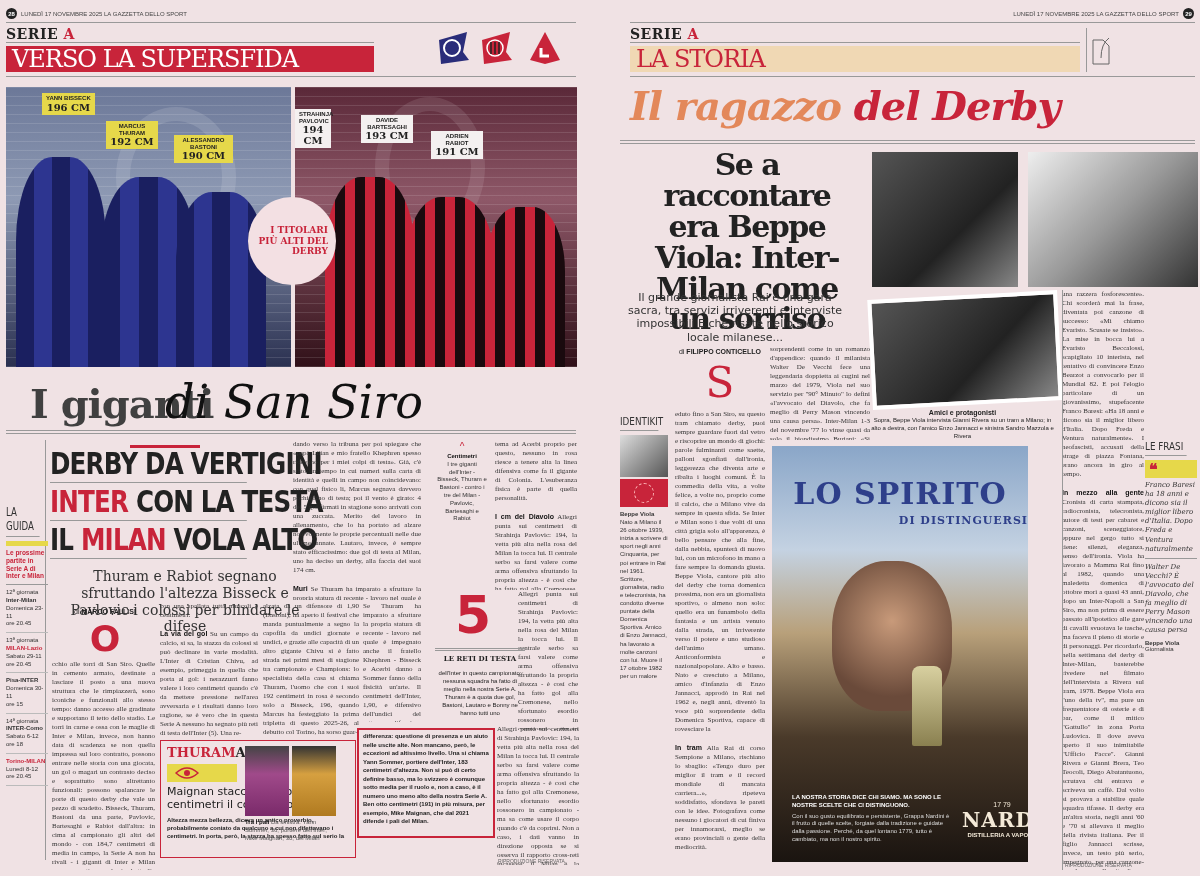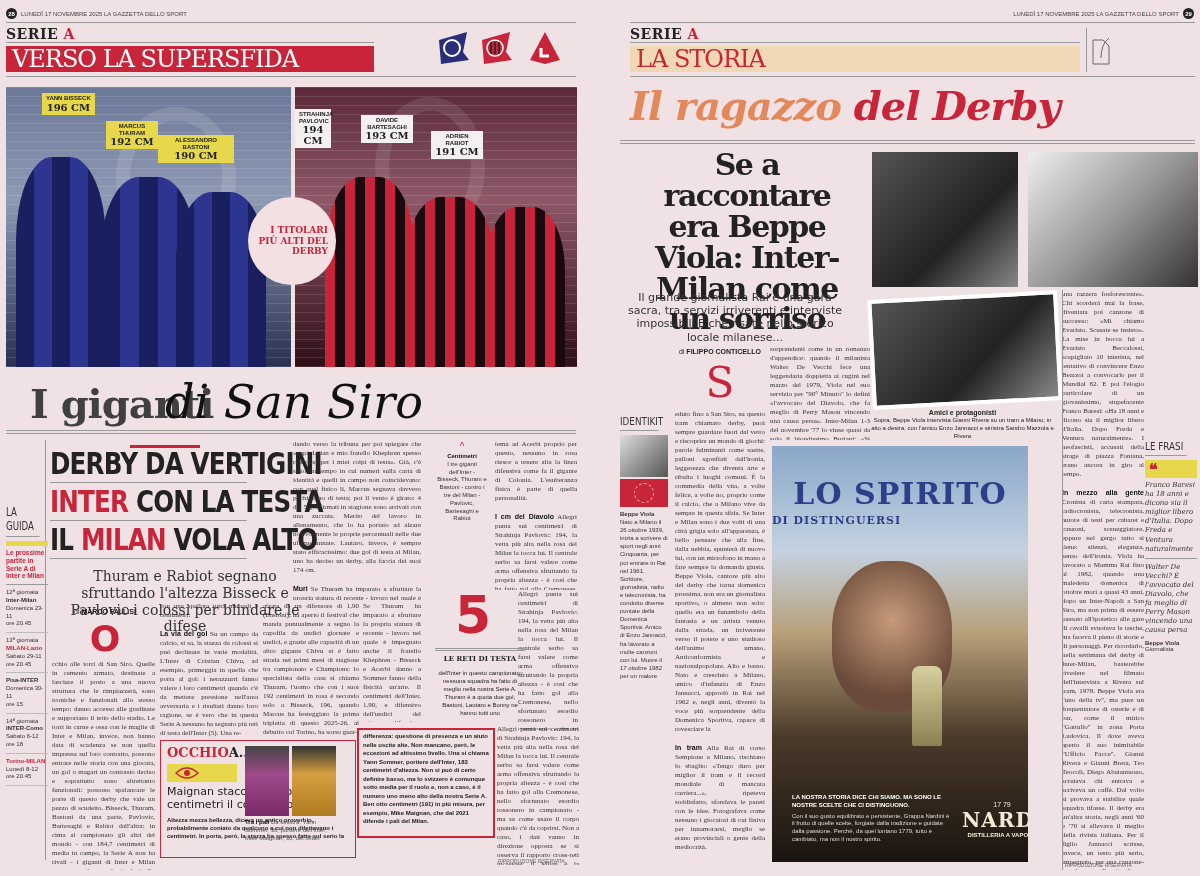--- a/index.html
+++ b/index.html
@@ -59,21 +59,21 @@
 .ragazzo{position:absolute;left:30px;top:82px;font:italic 900 40px "DejaVu Serif",serif;letter-spacing:-1px;white-space:nowrap}
 .ragazzo .o{color:#e3885a}
 .ragazzo .r{color:#c8243a}
 .rhead{position:absolute;left:42px;top:150px;width:210px;font:bold 30px "DejaVu Serif",serif;line-height:1.03;text-align:center;letter-spacing:-1.5px}
 .rsub{position:absolute;left:20px;top:291px;width:230px;text-align:center;font:11px "DejaVu Sans",sans-serif;line-height:1.2;color:#333}
 .bw{position:absolute;background:linear-gradient(135deg,#555,#222 60%,#888)}
 .caption{position:absolute;left:270px;top:408px;width:185px;text-align:center;font:6px "Liberation Sans",sans-serif;line-height:1.3}
 .caption b{display:block;font-size:7px}
 .ad{position:absolute;left:172px;top:446px;width:256px;height:416px;background:linear-gradient(180deg,#8aa6c8 0%,#c4d2e2 25%,#b8a07a 45%,#4a3a2a 70%,#1a1410 100%);overflow:hidden}
 .ad .lo{position:absolute;top:30px;width:100%;text-align:center;font:bold 30px "DejaVu Serif",serif;color:#2e3f8a;letter-spacing:1px}
-.ad .di{position:absolute;top:68px;width:100%;text-align:left;font:bold 11px "DejaVu Serif",serif;color:#2e3f8a;letter-spacing:1px}
+.ad .di{position:absolute;top:68px;width:100%;text-align:right;font:bold 11px "DejaVu Serif",serif;color:#2e3f8a;letter-spacing:1px}
 .ad .face{position:absolute;left:60px;top:115px;width:120px;height:150px;border-radius:45% 45% 40% 40%;background:radial-gradient(circle at 50% 40%,#c89a7a,#6a4a3a 70%)}
 .ad .copy{position:absolute;left:20px;top:348px;width:160px;font:bold 6px "Liberation Sans",sans-serif;color:#fff;line-height:1.3}
 .ad .copy p{font-weight:normal;margin-top:3px;color:#ddd}
 .ad .brand{position:absolute;left:190px;top:355px;width:80px;text-align:center;color:#f4ead8}
 .ad .brand .n{font:bold 20px "DejaVu Serif",serif;letter-spacing:1px}
 .ad .brand .d{font:bold 6px "Liberation Sans",sans-serif}
 .ad .brand .y{font:7px "Liberation Sans",sans-serif}
 .identikit{position:absolute;left:20px;top:415px;width:48px;font:6px "Liberation Sans",sans-serif;line-height:1.35;color:#333}
 .identikit .t{font:11px "DejaVu Sans",sans-serif;border-bottom:1px solid #999;padding-bottom:2px;margin-bottom:4px;transform:scaleX(.8);transform-origin:left}
 .identikit .ph{height:42px;background:linear-gradient(135deg,#ddd,#555);margin-bottom:2px}
@@ -121,21 +121,21 @@
   </div>
 
   <div class="photo inter">
     <div class="hlines"></div>
     <div style="position:absolute;left:110px;top:20px;width:120px;height:140px;border:14px solid rgba(255,255,255,.12);border-radius:50%"></div>
     <div class="player" style="left:10px;width:90px;height:210px;background:linear-gradient(90deg,#1a1f60 0 20%,#2d3590 20% 40%,#1a1f60 40% 60%,#2d3590 60% 80%,#1a1f60 80%)"></div>
     <div class="player" style="left:95px;width:95px;height:190px;background:linear-gradient(90deg,#1a1f60 0 20%,#2d3590 20% 40%,#1a1f60 40% 60%,#2d3590 60% 80%,#1a1f60 80%)"></div>
     <div class="player" style="left:170px;width:90px;height:175px;background:linear-gradient(90deg,#1a1f60 0 20%,#2d3590 20% 40%,#1a1f60 40% 60%,#2d3590 60% 80%,#1a1f60 80%)"></div>
     <div class="label y" style="left:36px;top:6px"><span>YANN BISSECK</span><b>196 CM</b></div>
     <div class="label y" style="left:100px;top:34px;width:52px"><span>MARCUS THURAM</span><b>192 CM</b></div>
-    <div class="label y" style="left:152px;top:48px;width:76px"><span>ALESSANDRO BASTONI</span><b>190 CM</b></div>
+    <div class="label y" style="left:168px;top:48px;width:59px"><span>ALESSANDRO BASTONI</span><b>190 CM</b></div>
   </div>
   <div class="photo milan">
     <div class="hlines"></div>
     <div style="position:absolute;left:80px;top:10px;width:110px;height:140px;border:14px solid rgba(255,255,255,.1);border-radius:50%"></div>
     <div class="player" style="left:30px;width:90px;height:190px;background:repeating-linear-gradient(90deg,#c8243a 0 10px,#1a0a0e 10px 20px)"></div>
     <div class="player" style="left:110px;width:90px;height:170px;background:repeating-linear-gradient(90deg,#c8243a 0 10px,#1a0a0e 10px 20px)"></div>
     <div class="player" style="left:190px;width:80px;height:160px;background:repeating-linear-gradient(90deg,#c8243a 0 10px,#1a0a0e 10px 20px)"></div>
     <div class="label w" style="left:0;top:22px;width:36px;margin-left:0"><span>STRAHINJA PAVLOVIC</span><b>194 CM</b></div>
     <div class="label w" style="left:66px;top:28px;width:52px"><span>DAVIDE BARTESAGHI</span><b>193 CM</b></div>
     <div class="label w" style="left:136px;top:44px;width:52px"><span>ADRIEN RABIOT</span><b>191 CM</b></div>
@@ -182,21 +182,21 @@
   </div>
   <div class="col" style="left:495px;top:440px;width:82px;height:150px"><span>tema ad Acerbi proprio per questo, nessuno in rosa riesce a tenere alta la linea difensiva come fa il gigante di Colonia. L'esuberanza fisica è parte di quella personalità.</span><br><br><b>I cm del Diavolo</b> <span>Allegri punta sui centimetri di Strahinja Pavlovic: 194, la vetta più alta nella rosa del Milan la tocca lui. Il centrale serbo sa farsi valere come arma offensiva sfruttando la propria altezza - è così che ha fatto gol alla Cremonese, nello sfortunato esordio rossonero in campionato - ma sa come usare il corpo quando c'è da coprirsi. Non a caso, i dati vanno in direzione opposta se si osserva il rapporto cross-reti incassate: il Milan è la squadra che ha subìto più traversoni in campionato (247) ma i gol presi su colpi di testa sono appena 2 su 9. Pavlovic e compagni sanno come opporsi sui palloni alti. Nell'area avversaria, in ogni caso, anche Allegri ha il suo Thuram: Adrien Rabiot, colosso da 1,91, in carriera con i club ha bucato i portieri rivali 15 volte di testa su 57 totali, e in 6 occasioni lo ha fatto con Max a guidarlo dalla panchina. Rabiot è uno specialista nello sfruttare i calci piazzati, mentre Davide Bartesaghi, 1,93, i piazzati... li batte. Nonostante sappia come far valere la propria stazza, l'esterno sinistro del Milan è spesso il tiratore scelto da Allegri per i corner dalla destra. Domenica si giocherà il posto con Estupinan e potrebbe spuntarla lui: c'è da arginare lo strapotere fisico di Dumfries e da mandare a segno i compagni, e se tecnica e centimetri vanno a braccetto...</span></div>
   <div class="col" style="left:518px;top:590px;width:60px;height:140px">Allegri punta sui centimetri di Strahinja Pavlovic: 194, la vetta più alta nella rosa del Milan la tocca lui. Il centrale serbo sa farsi valere come arma offensiva sfruttando la propria altezza - è così che ha fatto gol alla Cremonese, nello sfortunato esordio rossonero in campionato - ma sa come usare il corpo quando c'è da coprirsi. Non a caso, i dati vanno in direzione opposta se si osserva il rapporto cross-reti incassate: il Milan è la squadra che ha subìto più traversoni in campionato (247) ma i gol presi su colpi di testa sono appena 2 su 9. Pavlovic e compagni sanno come opporsi sui palloni alti. Nell'area avversaria, in ogni caso, anche Allegri ha il suo Thuram: Adrien Rabiot, colosso da 1,91, in carriera con i club ha bucato i portieri rivali 15 volte di testa su 57 totali, e in 6 occasioni lo ha fatto con Max a guidarlo dalla panchina. Rabiot è uno specialista nello sfruttare i calci piazzati, mentre Davide Bartesaghi, 1,93, i piazzati... li batte. Nonostante sappia come far valere la propria stazza, l'esterno sinistro del Milan è spesso il tiratore scelto da Allegri per i corner dalla destra. Domenica si giocherà il posto con Estupinan e potrebbe spuntarla lui: c'è da arginare lo strapotere fisico di Dumfries e da mandare a segno i compagni, e se tecnica e centimetri vanno a braccetto...</div>
   <div class="col" style="left:497px;top:725px;width:82px;height:140px">Allegri punta sui centimetri di Strahinja Pavlovic: 194, la vetta più alta nella rosa del Milan la tocca lui. Il centrale serbo sa farsi valere come arma offensiva sfruttando la propria altezza - è così che ha fatto gol alla Cremonese, nello sfortunato esordio rossonero in campionato - ma sa come usare il corpo quando c'è da coprirsi. Non a caso, i dati vanno in direzione opposta se si osserva il rapporto cross-reti incassate: il Milan è la squadra che ha subìto più traversoni in campionato (247) ma i gol presi su colpi di testa sono appena 2 su 9. Pavlovic e compagni sanno come opporsi sui palloni alti. Nell'area avversaria, in ogni caso, anche Allegri ha il suo Thuram: Adrien Rabiot, colosso da 1,91, in carriera con i club ha bucato i portieri rivali 15 volte di testa su 57 totali, e in 6 occasioni lo ha fatto con Max a guidarlo dalla panchina. Rabiot è uno specialista nello sfruttare i calci piazzati, mentre Davide Bartesaghi, 1,93, i piazzati... li batte. Nonostante sappia come far valere la propria stazza, l'esterno sinistro del Milan è spesso il tiratore scelto da Allegri per i corner dalla destra. Domenica si giocherà il posto con Estupinan e potrebbe spuntarla lui: c'è da arginare lo strapotere fisico di Dumfries e da mandare a segno i compagni, e se tecnica e centimetri vanno a braccetto...</div>
   <div class="riproduzione" style="left:498px;top:858px">Riproduzione riservata</div>
 
   <div class="five">5</div>
   <div class="reti"><b>LE RETI DI TESTA</b><span>dell'Inter in questo campionato: nessuna squadra ha fatto di meglio nella nostra Serie A. Thuram è a quota due gol, Bastoni, Lautaro e Bonny ne hanno tutti uno</span></div>
 
   <div class="occhio">
-    <div class="t"><span>OCCHIO</span><span style="color:#222">A...</span></div>
+    <div class="t"><span>THURAM</span><span style="color:#222">A...</span></div>
     <div class="eye">
       <svg width="24" height="14" viewBox="0 0 24 14">
           <path d="M1 7 Q12 -3 23 7 Q12 17 1 7Z" fill="none" stroke="#c8243a" stroke-width="1.5"></path>
           <circle cx="12" cy="7" r="3" fill="#c8243a"></circle>
         </svg>
     </div>
     <div class="h">Maignan stacca di otto centimetri il collega Sommer</div>
     <div class="p">Altezza mezza bellezza, diceva un antico proverbio, probabilmente coniato da qualcuno a cui non difettavano i centimetri. In porta, però, la stazza ha spesso fatto sul serio la</div>
   </div>
   <div class="gk" style="left:245px;width:44px;background:linear-gradient(180deg,#444,#a04a8a 40%,#7a2a6a)"></div>

